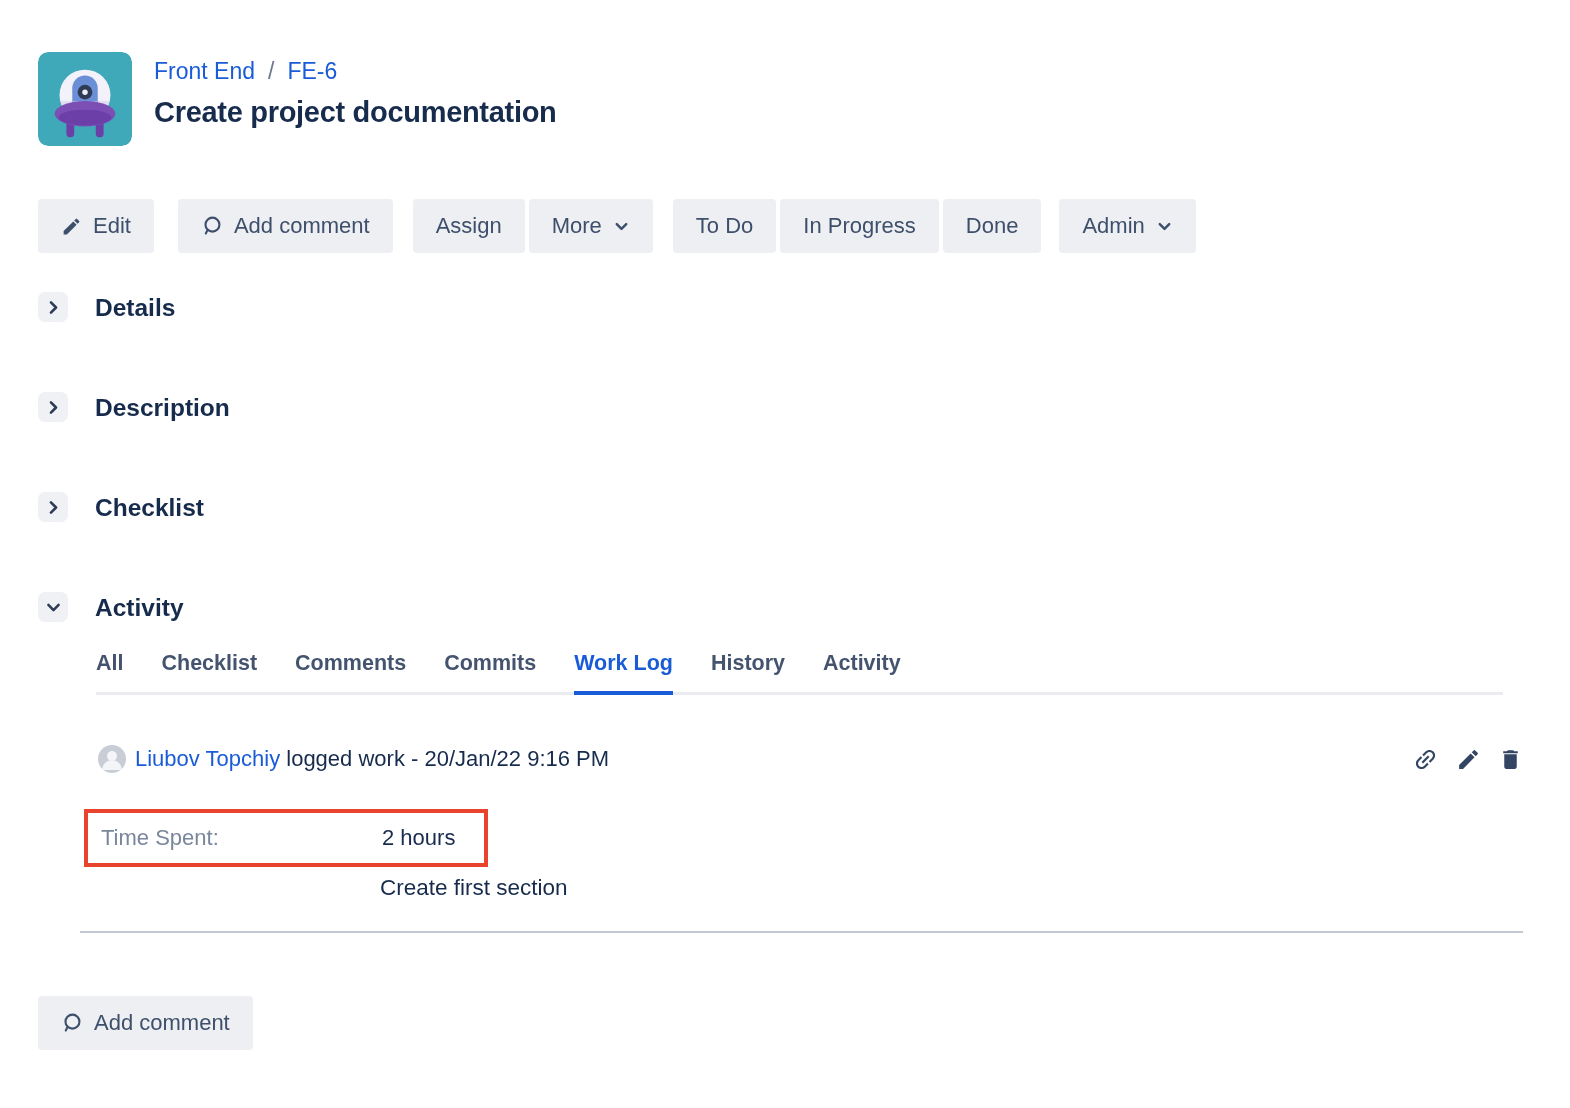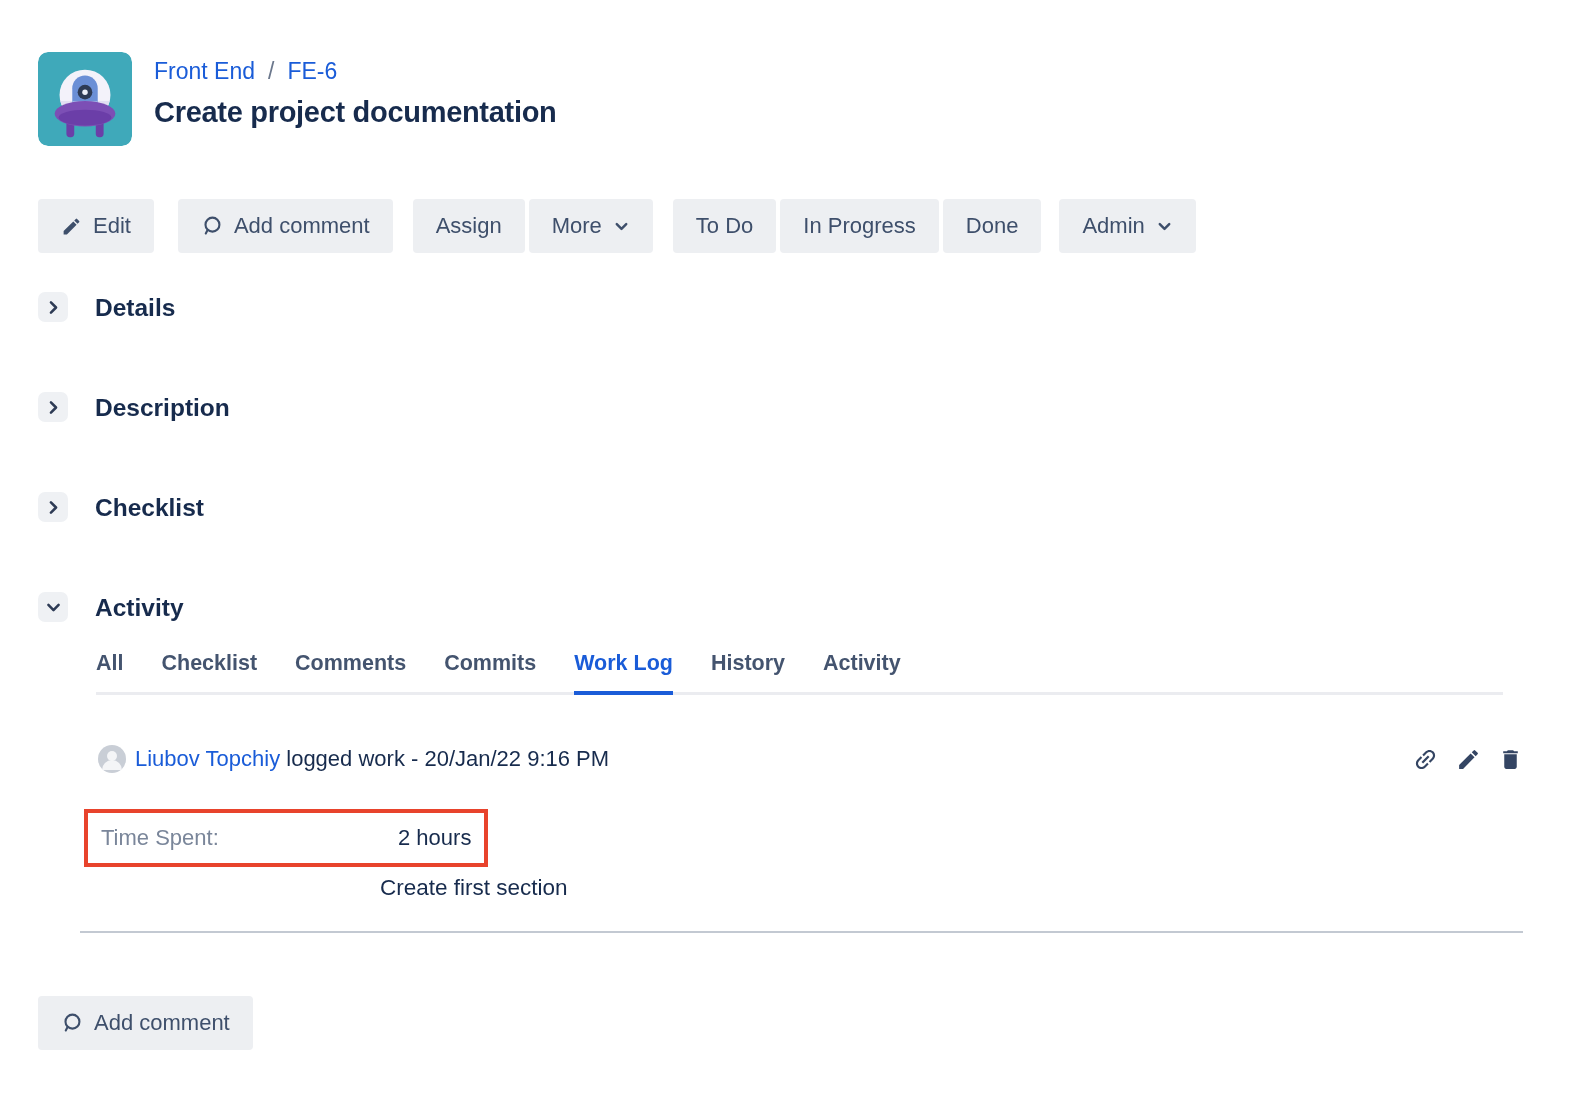--- a/index.html
+++ b/index.html
@@ -64,21 +64,21 @@
   .wl-text a { color:var(--link-blue,#1A5CD8); text-decoration:none; cursor:pointer; }
   .wl-actions { margin-left:auto; display:flex; align-items:center; gap:17px; color:#344563; }
   .wl-actions .icon-btn { cursor:pointer; display:flex; }
 
   .highlight-box {
     margin-top:36px; margin-left:46px; width:404px; height:58px;
     border:4px solid var(--highlight-red,#E8432C);
     display:flex; align-items:center;
   }
   .ts-label { margin-left:13px; width:281px; font-size:22px; color:#7A869A; }
-  .ts-value { font-size:22px; color:#172B4D;margin-left:16px; }
+  .ts-value { font-size:22px; color:#172B4D; }
   .wl-comment { margin-top:8px; margin-left:342px; font-size:22.5px; color:#172B4D; }
 
   .divider { margin-top:30px; margin-left:42px; width:1443px; height:2px; background:#C3C9D2; }
 
   
   .footer-bar { margin-top:63px; }
 </style>
 </head>
 <body>
 

